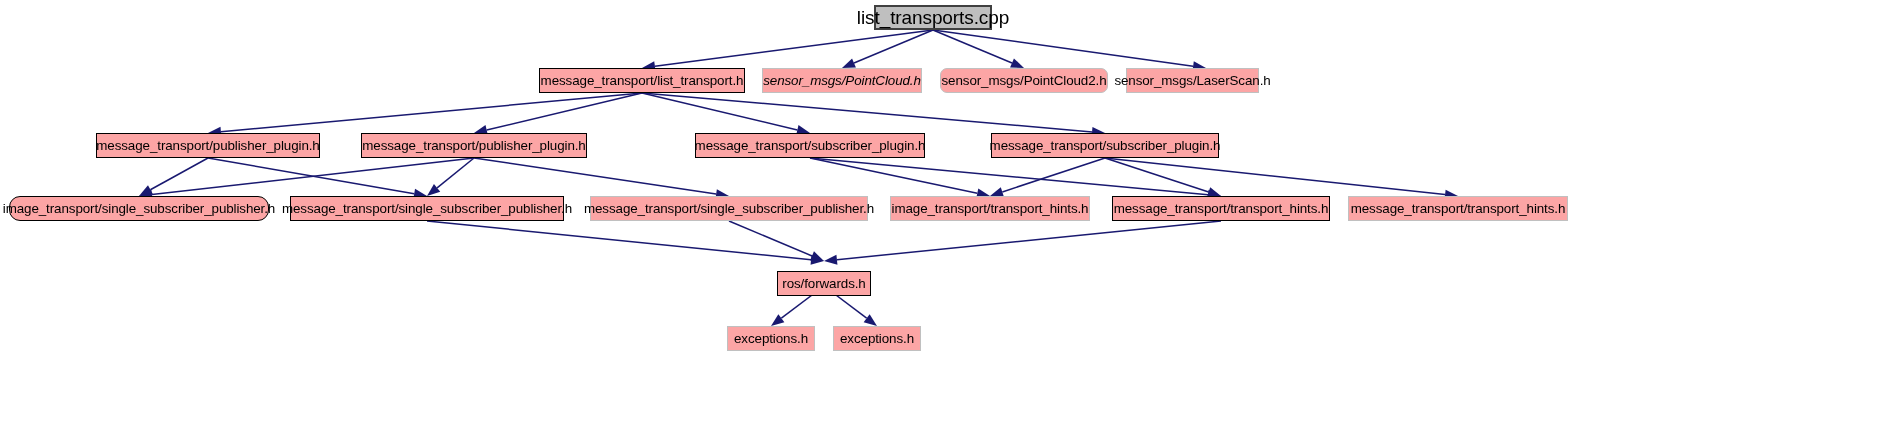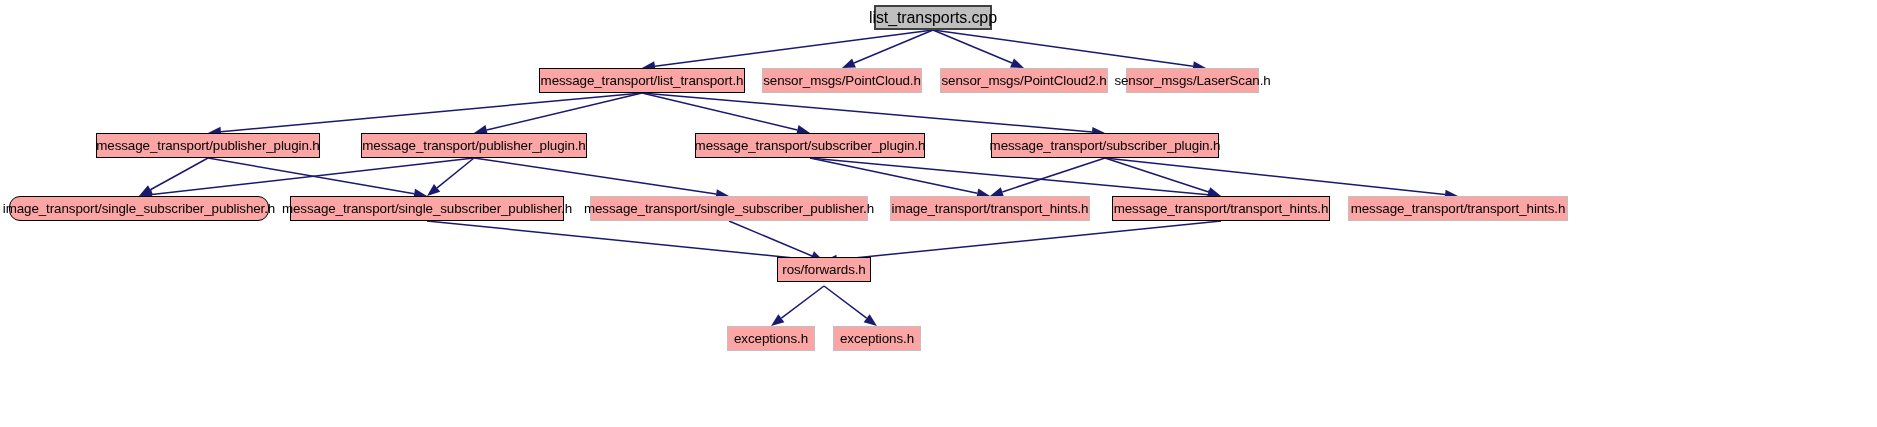--- a/index.html
+++ b/index.html
@@ -37,21 +37,21 @@
     white-space: nowrap;
     letter-spacing: -0.1px;
     line-height: 1;
   }
   .node.dark {
     border: 1px solid #000000;
   }
   .node.root {
     background: #bfbfbf;
     border: 2px solid #404040;
-    font-size: 16px;
+    font-size: 19px;
   }
   .node-label {
     display: block;
     padding: 0 7px;
   }
 </style>
 </head>
 <body>
 
 <div id="graph">
@@ -149,24 +149,24 @@
         <polygon points="877,326 863.6115065161086,322.1596559748118 869.6355755752274,314.17776447147946" fill="#191970"></polygon>
       </g>
     </svg>
   <div id="nodes">
       <div class="node root" style="left: 874px; top: 5px; width: 118px;">
         <span class="node-label">list_transports.cpp</span>
       </div>
       <div class="node dark" style="left: 539px; top: 68px; width: 206px;">
         <span class="node-label">message_transport/list_transport.h</span>
       </div>
-      <div class="node" style="left: 762px; top: 68px; width: 160px;">
+      <div class="node" style="left: 762px; top: 68px; width: 160px; font-style: italic;">
         <span class="node-label">sensor_msgs/PointCloud.h</span>
       </div>
-      <div class="node" style="left: 940px; top: 68px; width: 168px;">
+      <div class="node" style="left: 940px; top: 68px; width: 168px; border-radius: 7px;">
         <span class="node-label">sensor_msgs/PointCloud2.h</span>
       </div>
       <div class="node" style="left: 1126px; top: 68px; width: 133px;">
         <span class="node-label">sensor_msgs/LaserScan.h</span>
       </div>
       <div class="node dark" style="left: 96px; top: 133px; width: 224px;">
         <span class="node-label">message_transport/publisher_plugin.h</span>
       </div>
       <div class="node dark" style="left: 361px; top: 133px; width: 226px;">
         <span class="node-label">message_transport/publisher_plugin.h</span>
@@ -188,21 +188,21 @@
       </div>
       <div class="node" style="left: 890px; top: 196px; width: 200px;">
         <span class="node-label">image_transport/transport_hints.h</span>
       </div>
       <div class="node dark" style="left: 1112px; top: 196px; width: 218px;">
         <span class="node-label">message_transport/transport_hints.h</span>
       </div>
       <div class="node" style="left: 1348px; top: 196px; width: 220px;">
         <span class="node-label">message_transport/transport_hints.h</span>
       </div>
-      <div class="node dark" style="left: 777px; top: 257px; width: 94px;">
+      <div class="node dark" style="left: 777px; top: 271px; width: 94px;">
         <span class="node-label">ros/forwards.h</span>
       </div>
       <div class="node" style="left: 727px; top: 326px; width: 88px;">
         <span class="node-label">exceptions.h</span>
       </div>
       <div class="node" style="left: 833px; top: 326px; width: 88px;">
         <span class="node-label">exceptions.h</span>
       </div>
     </div>
 </div>

